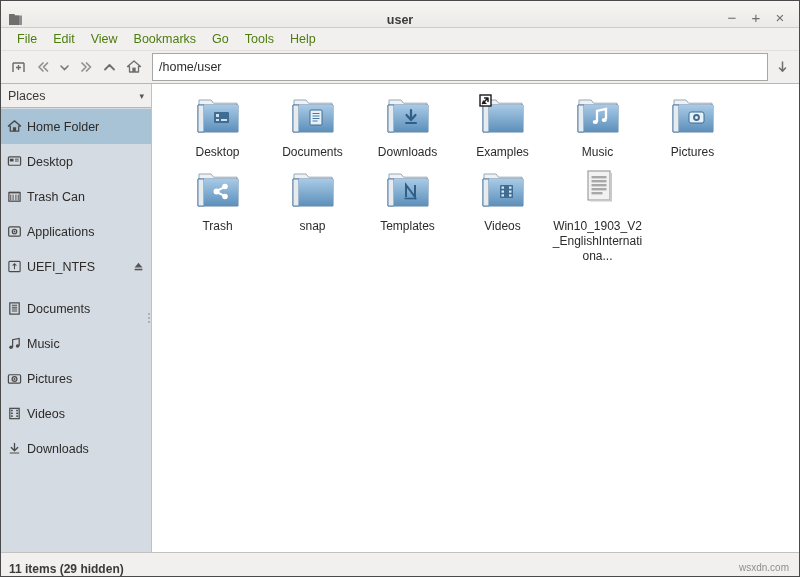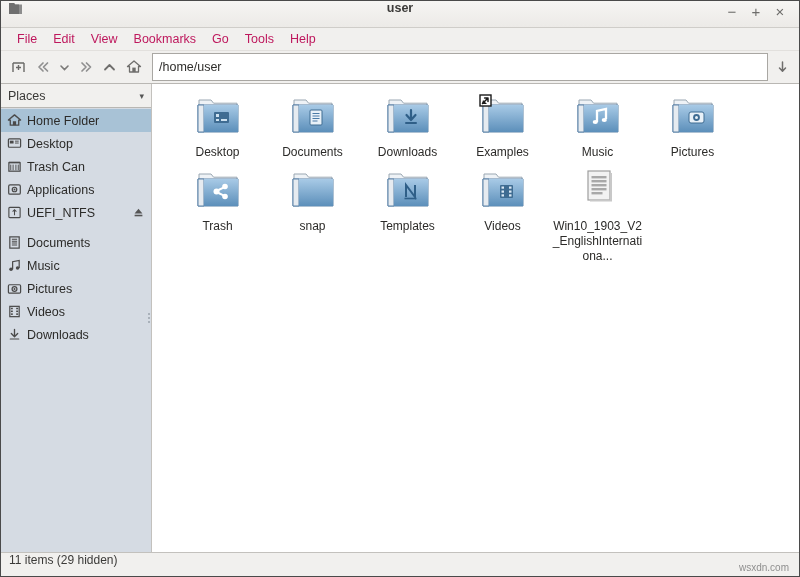--- a/index.html
+++ b/index.html
@@ -15,21 +15,21 @@
     border: 1px solid #4a4a4a;
     background: #f1f0ee;
     position: relative;
   }
 
   
   .titlebar {
     height: 27px; flex: 0 0 27px;
     background: linear-gradient(to bottom, #f6f5f3 0%, #eceae7 100%);
     border-bottom: 1px solid #cfcdc9;
-    display: flex; align-items: flex-start;
+    display: flex; align-items: flex-end;
     position: relative;
   }
   .win-icon { width: 30px; display: flex; justify-content: center; align-items: center; }
   .title-text {
     position: absolute; left: 0; right: 0; text-align: center;
     font-size: 12.5px; font-weight: bold; color: #3c3b39;
     pointer-events: none;
   }
   .win-buttons { margin-left: auto; display: flex; align-items: center; padding-right: 8px; gap: 2px; }
   .win-btn {
@@ -38,21 +38,21 @@
   }
 
   
   .menubar {
     height: 23px; flex: 0 0 23px;
     background: #f1f0ee;
     display: flex; align-items: center; padding-left: 8px;
     border-bottom: 1px solid #e2e0dd;
   }
   .menu-item {
-    font-size: 12.5px; color: #be185d;
+    font-size: 12.5px; color: #4d7c0f;
     padding: 2px 8px; cursor: default; white-space: nowrap;
   }
 
   
   .toolbar {
     height: 33px; flex: 0 0 33px;
     background: #f1f0ee;
     display: flex; align-items: center; padding: 0 6px; gap: 1px;
     border-bottom: 1px solid #b9b7b3;
   }
@@ -84,21 +84,21 @@
   .places-header {
     height: 24px; flex: 0 0 24px;
     background: #f1f0ee;
     border-bottom: 1px solid #b9b7b3;
     display: flex; align-items: center; padding: 0 7px;
     font-size: 12.5px; color: #3b3a38;
   }
   .places-header .caret { margin-left: auto; font-size: 9px; color: #555; }
   .places-list { flex: 1; overflow: hidden; padding-top: 1px; }
   .place {
-    height: 23px; display: flex; align-items: center;
+    height: 35px; display: flex; align-items: center;
     padding: 0 4px 0 6px; font-size: 12.5px; color: #2c2b29; cursor: default;
   }
   .place.selected { background: #a8c2d6; }
   .place .pname { margin-left: 5px; white-space: nowrap; overflow: hidden; }
   .place .eject { margin-left: auto; display: flex; align-items: center; justify-content: center;
                   width: 18px; height: 18px; }
   .place .eject.highlight { outline: 2px solid #e01b1b; outline-offset: 0px; }
   .place-sep { height: 7px; }
   .grip {
     position: absolute; right: 1px; top: 50%; transform: translateY(-50%);
@@ -120,22 +120,22 @@
   .item .glyph { height: 48px; display: flex; align-items: flex-start; justify-content: center; position: relative; }
   .item .label {
     margin-top: 3px; font-size: 12px; color: #2c2b29; text-align: center;
     line-height: 15px; width: 92px; word-break: break-word;
   }
 
   
   .statusbar {
     height: 24px; flex: 0 0 24px;
     background: #f1f0ee; border-top: 1px solid #c3c1bd;
-    display: flex; align-items: flex-start; padding: 0 8px;
-    font-size: 12px; color: #3b3a38;
+    display: flex; align-items: flex-end; padding: 0 8px;
+    font-size: 12px; color: #3b3a38; font-weight: bold;
   }
   .statusbar .right { margin-left: auto; display: flex; align-items: center; }
   .resize-grip { margin-left: 6px; display: grid; grid-template-columns: repeat(3,2px);
                  grid-gap: 2px; opacity: .55; }
   .resize-grip i { width: 2px; height: 2px; background: #8a8985; display: block; }
 
   .watermark {
     position: absolute; right: 10px; bottom: 3px;
     font-size: 10px; color: #7d7d7d; opacity: .85;
     pointer-events: none;

